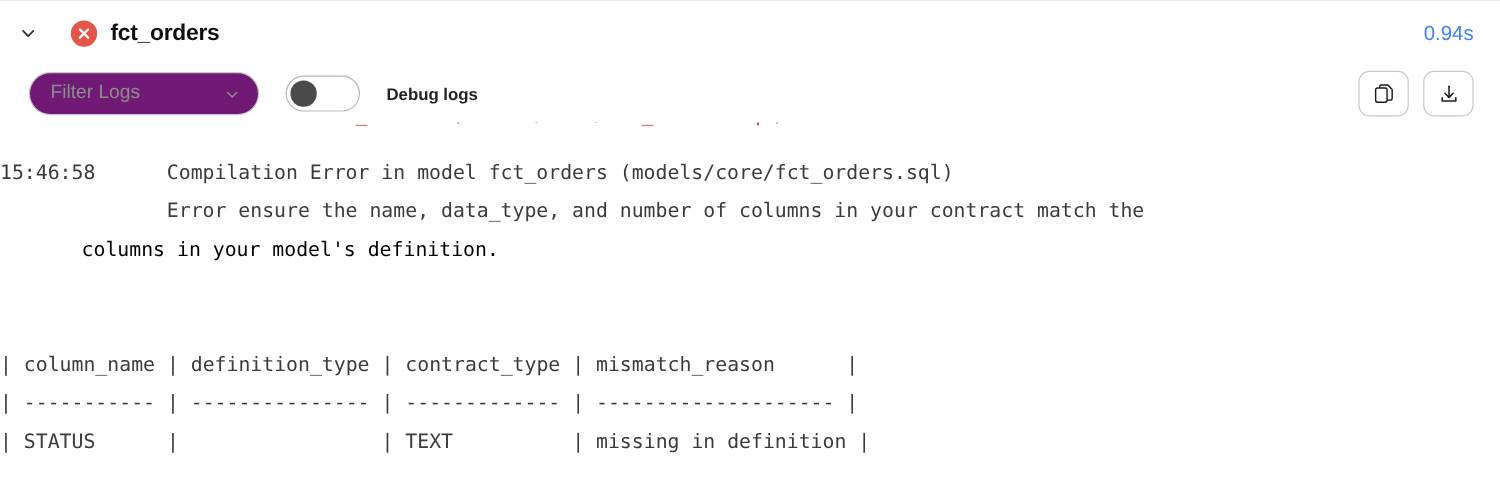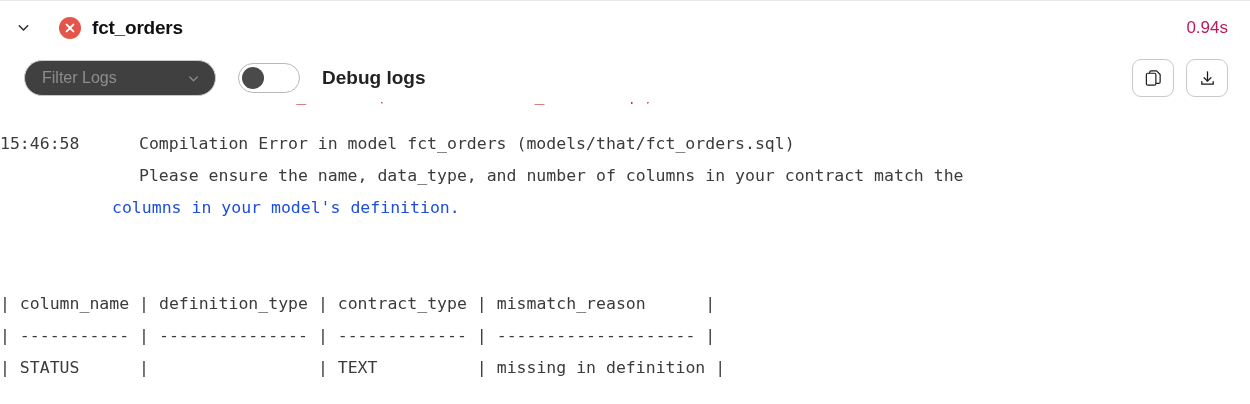--- a/index.html
+++ b/index.html
@@ -65,41 +65,41 @@
     color: #111111;
     margin-left: 11px;
     letter-spacing: -0.2px;
     white-space: nowrap;
   }
 
   .spacer { flex: 1 1 auto; }
 
   .elapsed {
     font-size: 17px;
-    color: #be185d;
+    color: #3b82f6;
     white-space: nowrap;
   }
 
   
   .toolbar-row {
     height: 48px;
     flex: 0 0 48px;
     display: flex;
     align-items: center;
     padding: 0 22px 0 24px;
     box-sizing: border-box;
   }
 
   .filter-select {
     height: 36px;
     min-width: 192px;
     box-sizing: border-box;
     border: 1px solid #c9c9c9;
     border-radius: 18px;
-    background: #404040;
+    background: #701a75;
     display: flex;
     align-items: center;
     padding: 0 14px 0 17px;
     cursor: pointer;
   }
   .filter-select-label {
     font-size: 16px;
     color: #8d8d8d;
     white-space: nowrap;
   }
@@ -123,21 +123,21 @@
     top: 3px;
     left: 3px;
     width: 22px;
     height: 22px;
     border-radius: 50%;
     background: #4a4a4a;
   }
 
   .toggle-label {
     margin-left: 22px;
-    font-size: 19px;
+    font-size: 14px;
     font-weight: bold;
     color: #222222;
     white-space: nowrap;
   }
 
   .icon-btn {
     width: 40px;
     height: 36px;
     border: 1px solid #c9c9c9;
     border-radius: 9px;
@@ -192,23 +192,23 @@
     flex: 0 0 139px;
     white-space: pre;
   }
   .log-text {
     white-space: pre;
     color: #3b3b3b;
   }
   .log-cont .log-ts { color: transparent; }
 
   .log-wrap {
-    padding-left: 112px;
-    white-space: pre;
-    color: #1d4ed8;
+    padding-left: 68px;
+    white-space: pre;
+    color: #000000;
   }
 
   .log-gap { height: 32px; }
 
   .table-block {
     white-space: pre;
     color: #3b3b3b;
   }
 </style>
 </head>
@@ -281,27 +281,27 @@
   </div>
 
   <div class="log-body">
 
     <div class="clipped-line">in model fct_orders (models/core/fct_orders.sql)</div>
 
     <div class="log-entry">
 
       <div class="log-line">
         <span class="log-ts">15:46:58</span>
-        <span class="log-text">Compilation Error in model fct_orders (models/that/fct_orders.sql)</span>
+        <span class="log-text">Compilation Error in model fct_orders (models/core/fct_orders.sql)</span>
       </div>
 
 
       <div class="log-line log-cont">
         <span class="log-ts">15:46:58</span>
-        <span class="log-text">Please ensure the name, data_type, and number of columns in your contract match the</span>
+        <span class="log-text">Error ensure the name, data_type, and number of columns in your contract match the</span>
       </div>
 
       <div class="log-wrap">columns in your model's definition.</div>
 
       <div class="log-gap"></div>
       <div class="log-gap"></div>
 
       <div class="table-block">| column_name | definition_type | contract_type | mismatch_reason      |</div>
       <div class="table-block">| ----------- | --------------- | ------------- | -------------------- |</div>
       <div class="table-block">| STATUS      |                 | TEXT          | missing in definition |</div>

